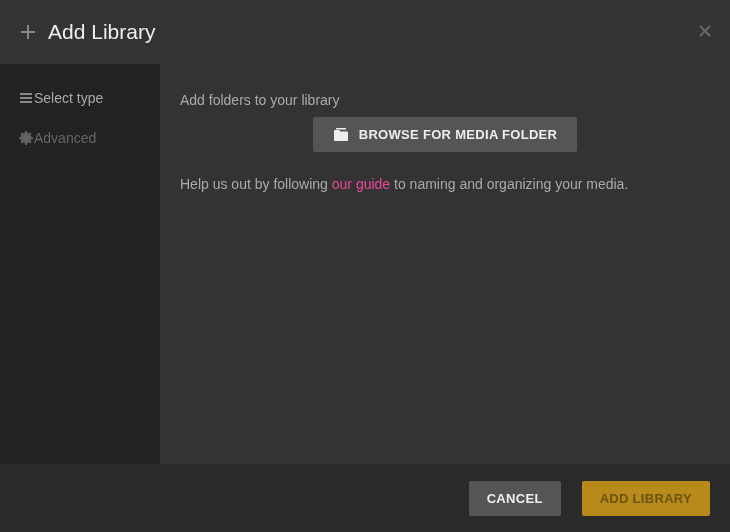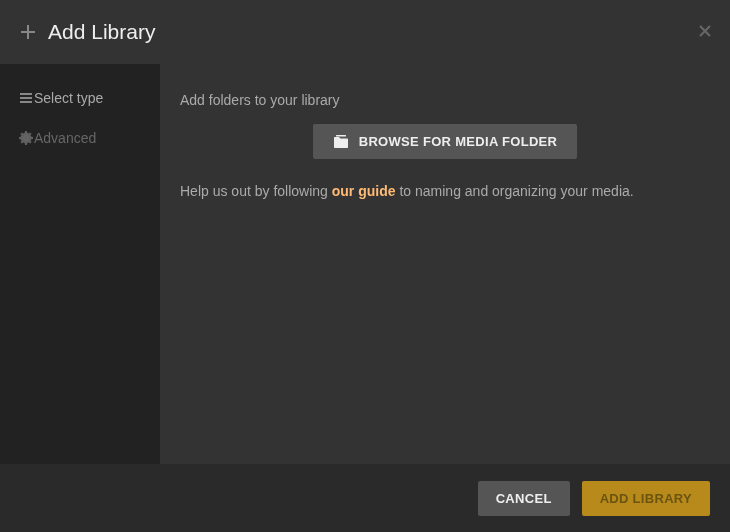--- a/index.html
+++ b/index.html
@@ -78,21 +78,21 @@
       justify-content: center;
     }
     .main {
       flex: 1;
       padding: 28px 20px 20px 20px;
       background: #333333;
     }
     .instruction {
       color: #aaa;
       font-size: 14px;
-      margin-bottom: 16px;
+      margin-bottom: 9px;
     }
     .browse-row {
       display: flex;
       justify-content: center;
       margin-bottom: 24px;
     }
     .browse-button {
       background: #555555;
       color: #eeeeee;
       border: none;
@@ -104,37 +104,36 @@
       display: inline-flex;
       align-items: center;
       gap: 10px;
       border-radius: 2px;
     }
     .help-text {
       color: #aaa;
       font-size: 14px;
     }
     .help-text a {
-      color: #fdba74;
+      color: #ec4899;
       text-decoration: none;
       cursor: pointer;
-      font-weight: bold;
     }
     .footer {
       position: absolute;
       bottom: 0;
       left: 0;
       right: 0;
       height: 68px;
       background: #2a2a2a;
       display: flex;
       align-items: center;
       justify-content: flex-end;
       padding: 0 20px;
-      gap: 12px;
+      gap: 21px;
     }
     .btn {
       border: none;
       padding: 10px 18px;
       font-size: 13px;
       font-weight: 700;
       letter-spacing: 0.3px;
       cursor: pointer;
       border-radius: 2px;
     }

